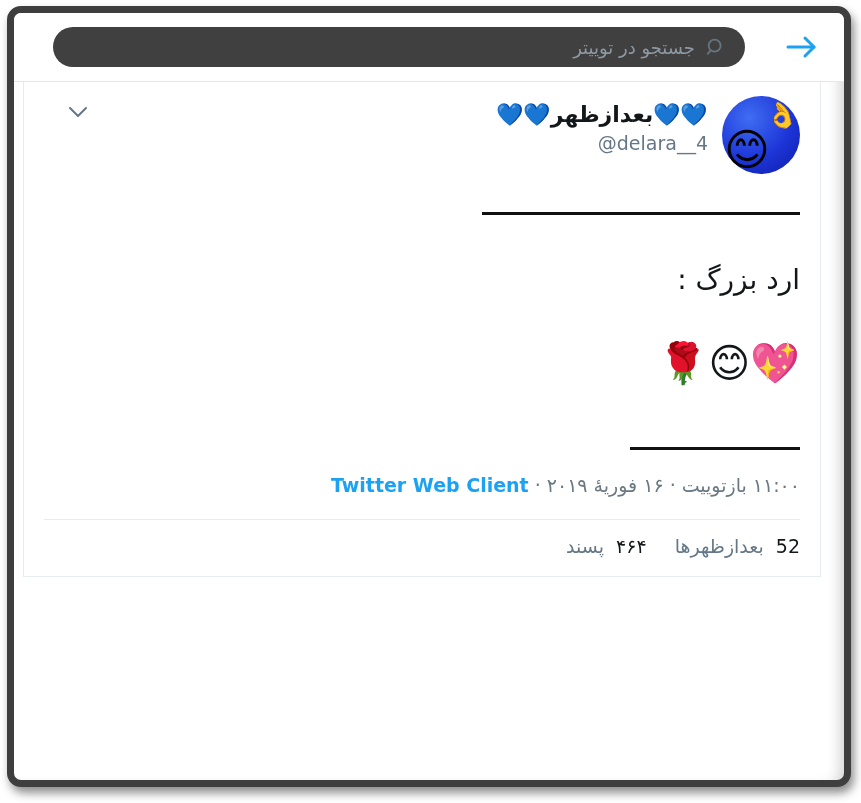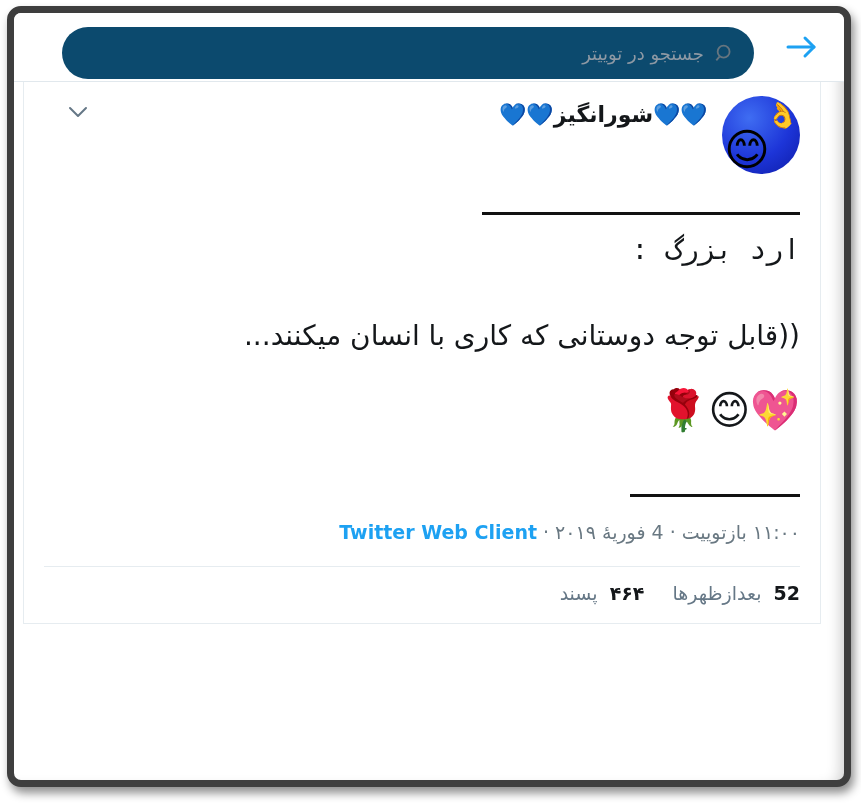--- a/index.html
+++ b/index.html
@@ -2,21 +2,21 @@
 <html><head>
 <meta charset="utf-8">
 <style>
   html,body{margin:0;padding:0;width:861px;height:803px;background:#ffffff;overflow:hidden;
     font-family:"DejaVu Sans","Liberation Sans",sans-serif;}
   .frame{position:absolute;top:6px;left:7px;right:10px;bottom:16px;background:#fff;
     border:7px solid #3e3e3e;border-radius:14px;overflow:hidden;
     box-shadow:3px 6px 10px rgba(0,0,0,.45), inset -12px 0 14px -8px rgba(0,0,0,.18);}
   
   .searchbar{position:relative;height:68px;border-bottom:1px solid #e1e8ed;background:#fff;}
-  .search-pill{position:absolute;left:48px;top:14px;width:692px;height:52px;background:#0c4a6e;
+  .search-pill{position:absolute;left:39px;top:14px;width:692px;height:40px;background:#404040;
     border-radius:9999px;display:flex;direction:rtl;align-items:center;gap:10px;padding:0 18px;box-sizing:border-box;}
   .search-placeholder{color:#8e99a4;font-size:18px;}
   .arrow-btn{position:absolute;right:24px;top:20px;width:36px;height:28px;cursor:pointer;}
   
   .card{margin:0 23px 0 9px;border-left:1px solid #e6ecf0;border-right:1px solid #e6ecf0;
     border-bottom:1px solid #e6ecf0;background:#fff;}
   .card-header{display:flex;direction:rtl;align-items:flex-start;padding:14px 20px 0 20px;}
   .avatar{width:78px;height:78px;border-radius:50%;position:relative;overflow:hidden;flex:0 0 auto;
     background:radial-gradient(circle at 35% 28%,#3f6df2 0%,#1d35d8 55%,#0d1ba6 100%);}
   .avatar-face{position:absolute;left:2px;bottom:2px;font-size:44px;line-height:1;}
@@ -25,31 +25,31 @@
   .author-name{font-size:22px;font-weight:bold;color:#14171a;line-height:30px;}
   .author-handle{font-size:19px;color:#657786;direction:ltr;line-height:26px;}
   .header-spacer{flex:1;}
   .chevron-btn{margin-left:22px;margin-top:8px;cursor:pointer;flex:0 0 auto;}
   
   .tweet-body{direction:rtl;text-align:right;padding:0 20px;color:#14171a;}
   .text-rule{height:0;border-top:3px solid #111;margin-right:0;margin-left:auto;}
   .rule-top{width:318px;margin-top:38px;}
   .rule-bottom{width:170px;margin-top:62px;}
   .t-line{font-size:28px;line-height:34px;}
-  .t1{margin-top:20px;font-family:Liberation Mono, monospace;}
+  .t1{margin-top:48px;}
   .t2{margin-top:52px;}
   .t3{margin-top:44px;line-height:45px;}
   .t-emojis{margin-top:30px;font-size:40px;line-height:44px;direction:ltr;text-align:right;}
   .meta{margin-top:24px;font-size:19px;color:#697882;direction:rtl;text-align:right;}
   .meta .sep{margin:0 6px;}
   .meta-link{color:#1da1f2;text-decoration:none;direction:ltr;unicode-bidi:embed;cursor:pointer;font-weight:bold;}
   .stats-divider{border-top:1px solid #e6ecf0;margin-top:23px;}
   .stats{direction:rtl;display:flex;gap:28px;padding:15px 0 19px 0;font-size:19px;}
   .stat{cursor:pointer;}
-  .stat .num{font-weight:bold;color:#14171a;}
+  .stat .num{font-weight:normal;color:#14171a;}
   .stat .lbl{color:#657786;margin-right:6px;text-align:center;}
 </style>
 </head>
 <body>
 
 <div class="frame">
 
   <div class="searchbar">
     <div class="search-pill">
       <svg width="22" height="22" viewBox="0 0 24 24" fill="none" stroke="#66757f" stroke-width="2">
@@ -65,41 +65,41 @@
   </div>
 
   <div class="card">
 
     <div class="card-header">
       <div class="avatar">
         <span class="avatar-face">😊</span>
         <span class="avatar-hand">👌</span>
       </div>
       <div class="author">
-        <div class="author-name">💙💙شورانگیز💙💙</div>
+        <div class="author-name">💙💙بعدازظهر💙💙</div>
+        <div class="author-handle">@delara__4</div>
       </div>
       <div class="header-spacer"></div>
       <svg class="chevron-btn" width="24" height="16" viewBox="0 0 24 16" fill="none" stroke="#657786" stroke-width="2" stroke-linecap="round" stroke-linejoin="round">
         <polyline points="4,4 12,12 20,4"></polyline>
       </svg>
     </div>
 
     <div class="tweet-body">
       <div class="text-rule rule-top"></div>
 
       <div class="t-line t1">ارد بزرگ :</div>
       <div class="t-line t3">
-        <div>((قابل توجه دوستانی که کاری با انسان میکنند...</div>
       </div>
       <div class="t-emojis">🌹😊💖</div>
 
       <div class="text-rule rule-bottom"></div>
 
       <div class="meta">
-        <span>۱۱:۰۰ بازتوییت</span><span class="sep">·</span><span>4 فوریهٔ ۲۰۱۹</span><span class="sep">·</span><span class="meta-link">Twitter Web Client</span>
+        <span>۱۱:۰۰ بازتوییت</span><span class="sep">·</span><span>۱۶ فوریهٔ ۲۰۱۹</span><span class="sep">·</span><span class="meta-link">Twitter Web Client</span>
       </div>
 
       <div class="stats-divider"></div>
 
       <div class="stats">
         <span class="stat">
           <span class="num">52</span>
           <span class="lbl">بعدازظهر‌ها</span>
         </span>
         <span class="stat">

